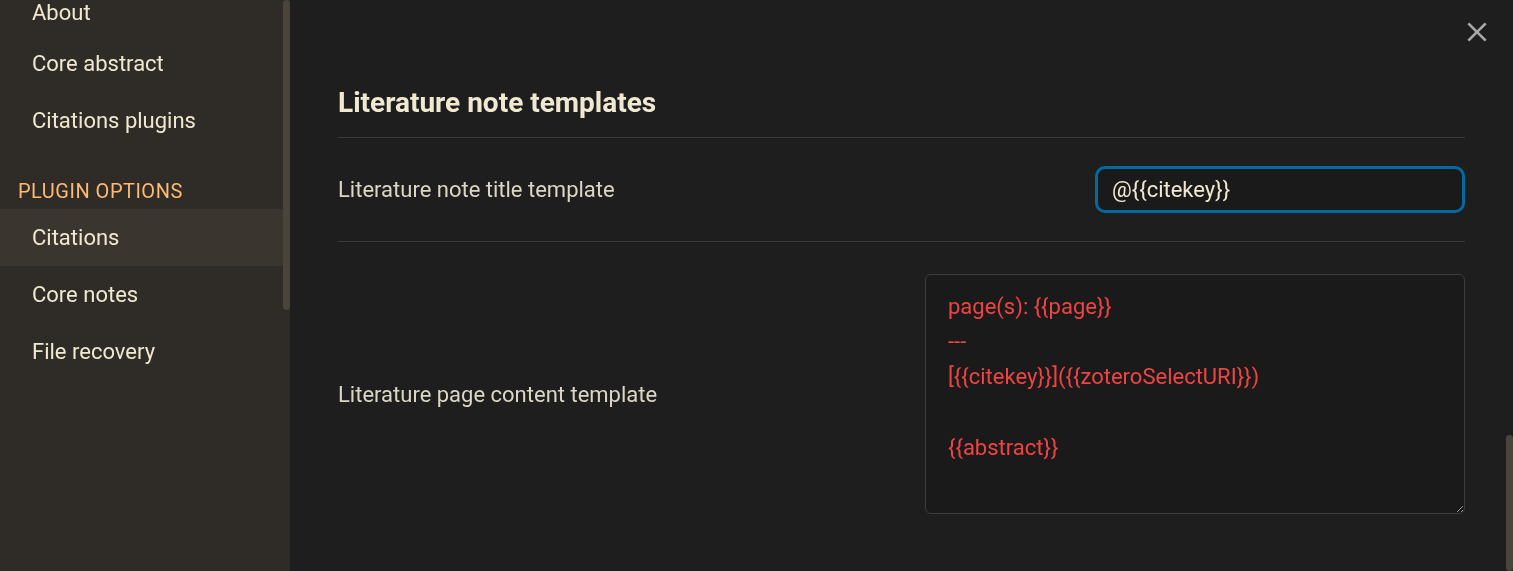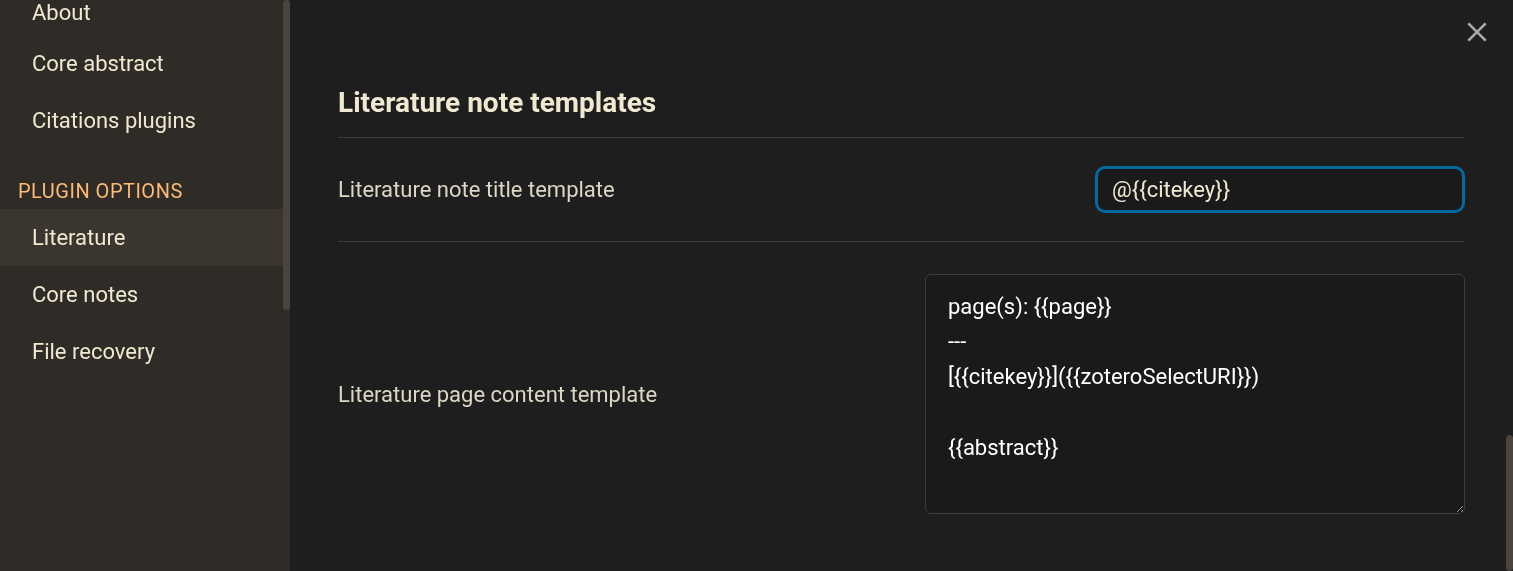--- a/index.html
+++ b/index.html
@@ -117,21 +117,21 @@
     width: 370px;
     font-family: inherit;
     outline: none;
   }
   .textarea-input {
     background: #1a1a1a;
     border: 1px solid #3d3d3d;
     border-radius: 6px;
     padding: 14px 22px;
     font-size: 22px;
-    color: #ffffff;
+    color: #ef4444;
     width: 540px;
     height: 240px;
     font-family: inherit;
     outline: none;
     resize: both;
     line-height: 1.6;
     white-space: pre;
     overflow: auto;
   }
   .main-scroll-indicator {
@@ -154,21 +154,21 @@
   <div class="sidebar-item">
     <span>Core abstract</span>
   </div>
   <div class="sidebar-item">
     <span>Citations plugins</span>
   </div>
 
   <div class="sidebar-section-header">PLUGIN OPTIONS</div>
 
   <div class="sidebar-item active">
-    <span>Literature</span>
+    <span>Citations</span>
   </div>
   <div class="sidebar-item">
     <span>Core notes</span>
   </div>
   <div class="sidebar-item">
     <span>File recovery</span>
   </div>
 </div>
 
 <div class="sidebar-scroll-indicator"></div>

